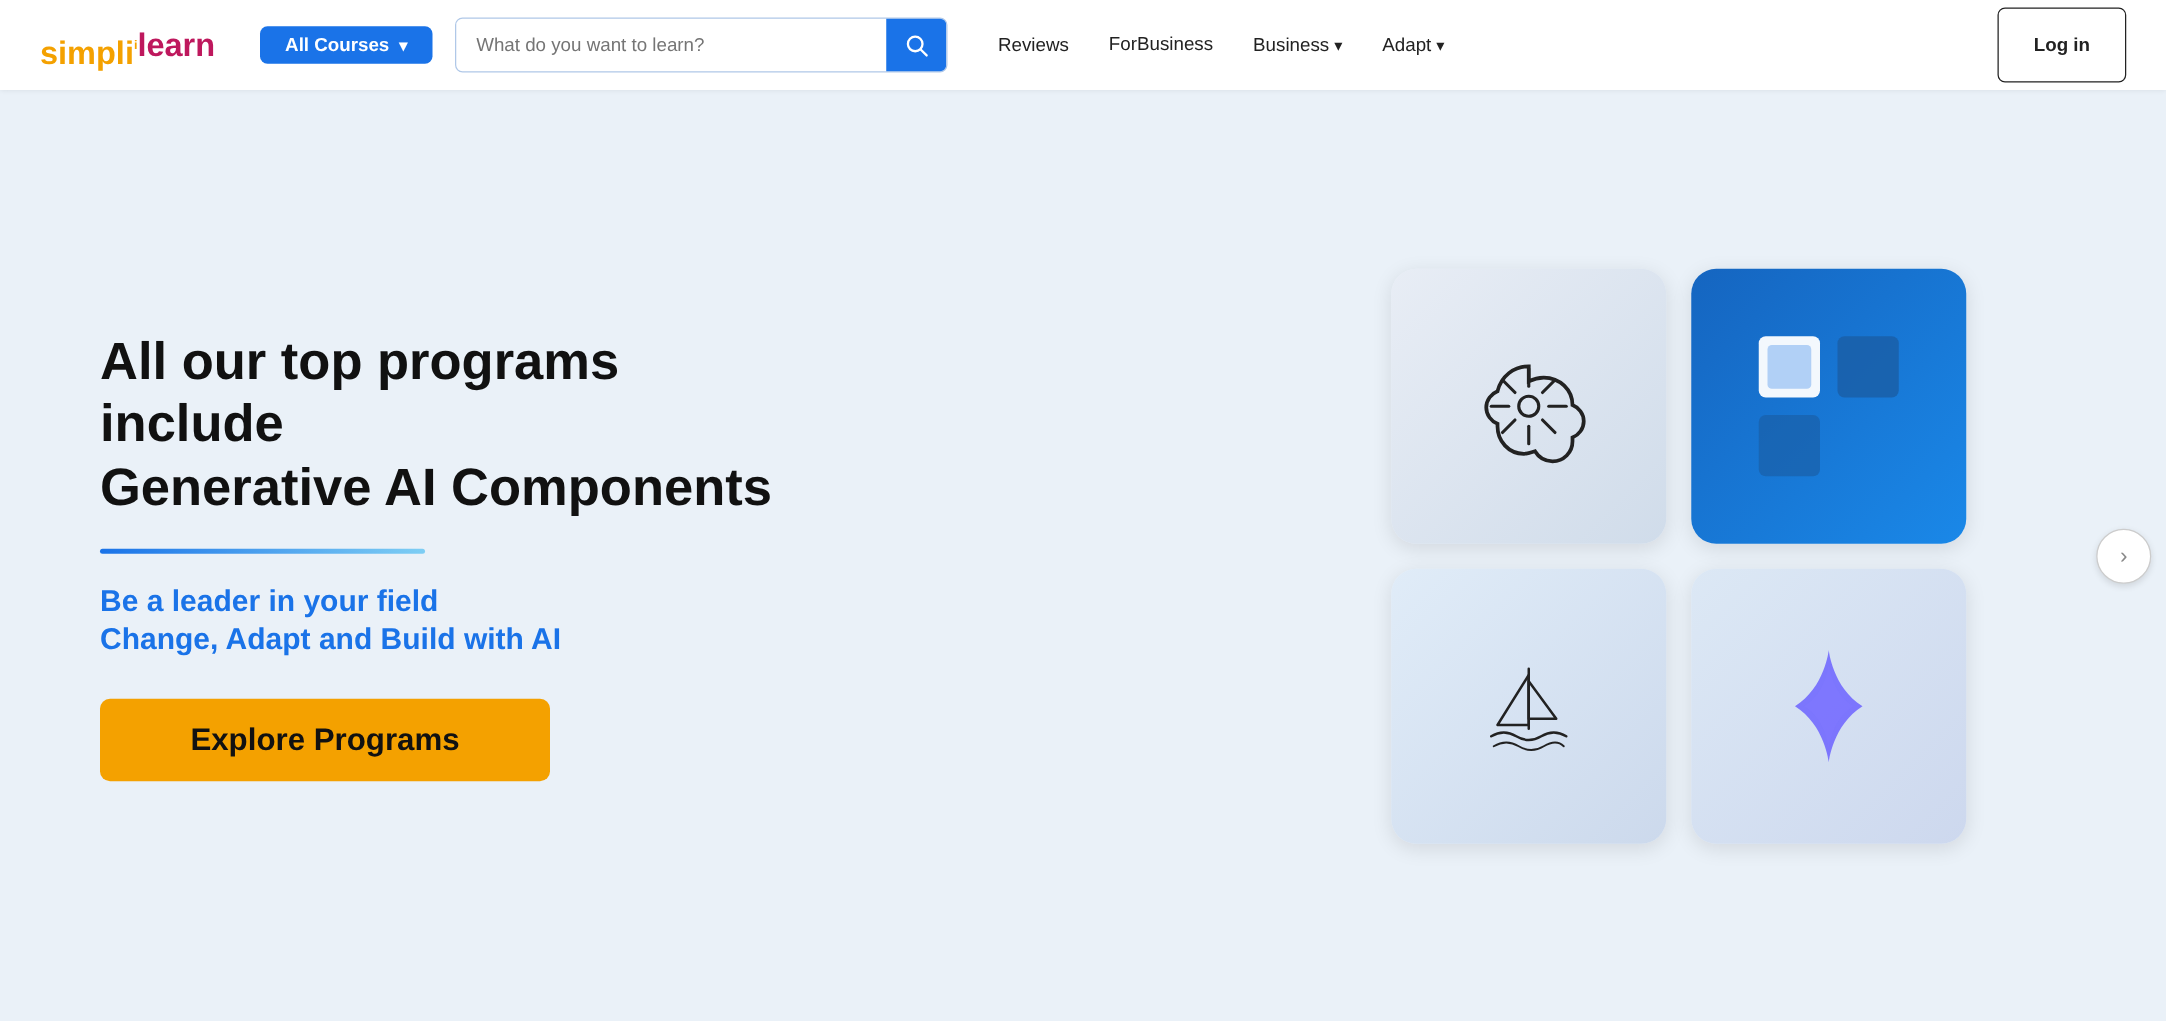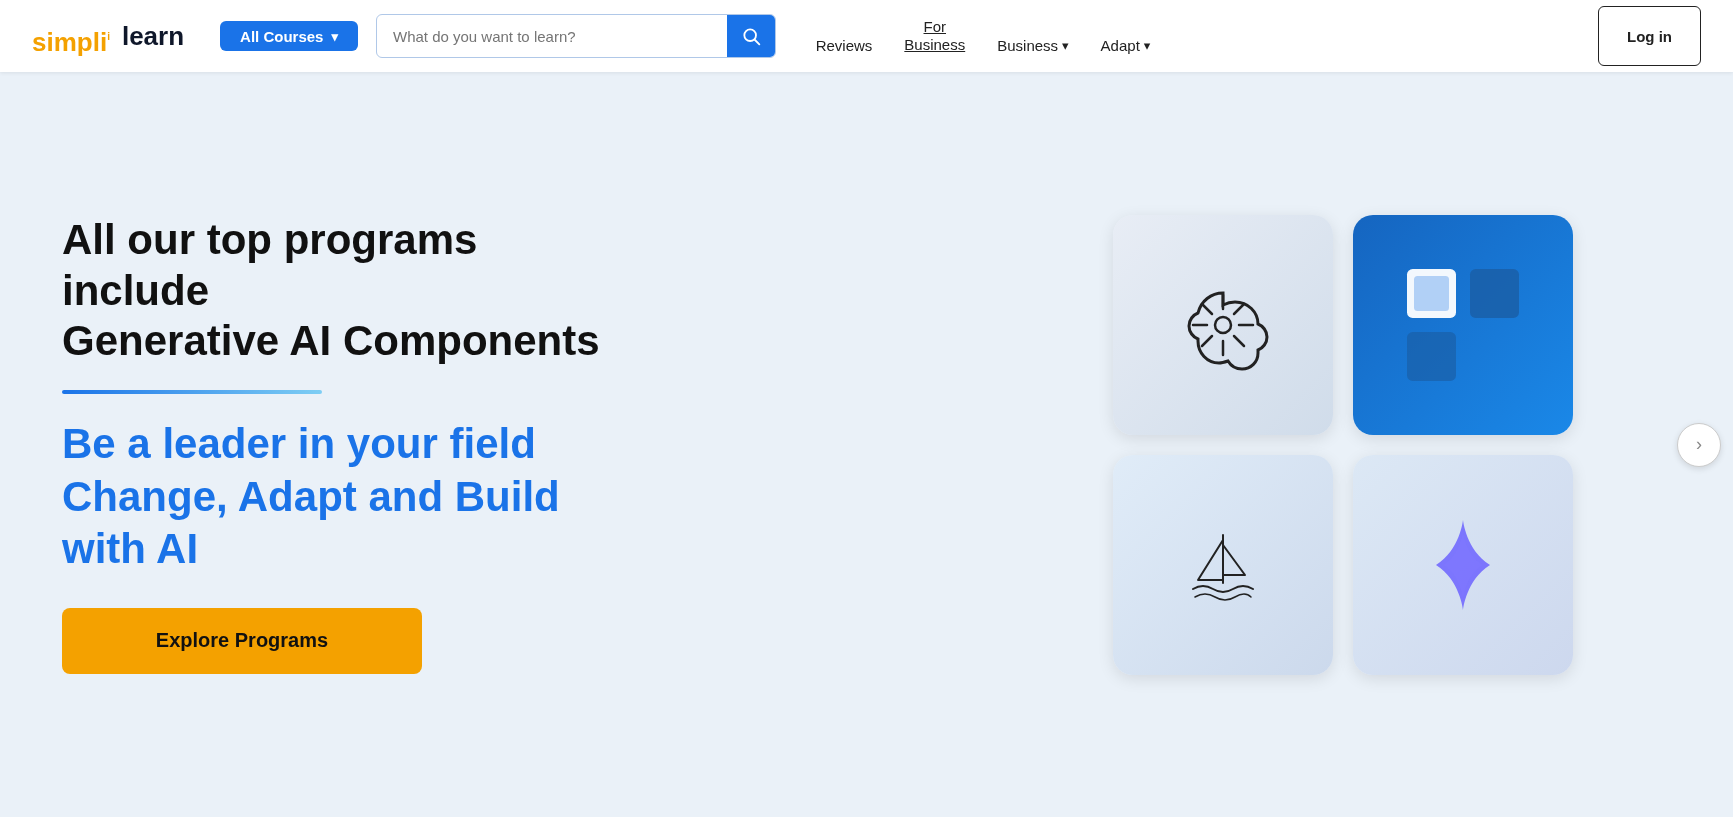--- a/index.html
+++ b/index.html
@@ -24,22 +24,21 @@
       font-size: 26px;
       font-weight: 700;
       text-decoration: none;
       margin-right: 18px;
     }
     .logo-simpli {
       color: #f4a100;
       margin-top: 12px;
     }
     .logo-learn {
-      color: #0f172a;
-      margin-left: 12px;
+      color: #be185d;
     }
 
     .all-courses-btn {
       background: #1a73e8;
       color: #fff;
       border: none;
       border-radius: 6px;
       padding: 0 20px;
       height: 30px;
       font-size: 15px;
@@ -128,21 +127,21 @@
       white-space: nowrap;
     }
 
     
     .hero {
       background: #eaf1f8;
       min-height: 745px;
       display: flex;
       align-items: center;
       justify-content: space-between;
-      padding: 60px 100px 60px 62px;
+      padding: 60px 100px 60px 80px;
       position: relative;
       overflow: hidden;
     }
 
     .hero-left {
       max-width: 560px;
       display: flex;
       flex-direction: column;
       gap: 24px;
     }
@@ -155,34 +154,34 @@
     }
 
     .hero-divider {
       width: 260px;
       height: 4px;
       background: linear-gradient(90deg, #1a73e8, #7ecef4);
       border-radius: 2px;
     }
 
     .hero-subheadline {
-      font-size: 42px;
+      font-size: 24px;
       font-weight: 800;
       color: #1a73e8;
       line-height: 1.25;
     }
 
     .explore-btn {
       background: #f4a100;
       color: #111;
       border: none;
       border-radius: 8px;
       width: 360px;
       height: 66px;
-      font-size: 20px;
+      font-size: 25px;
       font-weight: 700;
       cursor: pointer;
       margin-top: 8px;
     }
 
     
     .hero-right {
       position: relative;
       width: 520px;
       height: 500px;
@@ -271,21 +270,21 @@
         <line x1="16.5" y1="16.5" x2="22" y2="22"></line>
       </svg>
     </button>
   </div>
 
   <div class="nav-links">
     <a class="nav-link">
       <span>Reviews</span>
     </a>
     <a class="nav-link">
-      <span style="display:flex;flex-direction:column;align-items:center;line-height:1.2;text-decoration:underline;">
+      <span style="display:flex;align-items:center;line-height:1.2;">
         <span>For</span>
         <span>Business</span>
       </span>
     </a>
     <a class="nav-link">
       <span>Business</span>
       <span style="font-size:13px;">▾</span>
     </a>
     <a class="nav-link">
       <span>Adapt</span>

